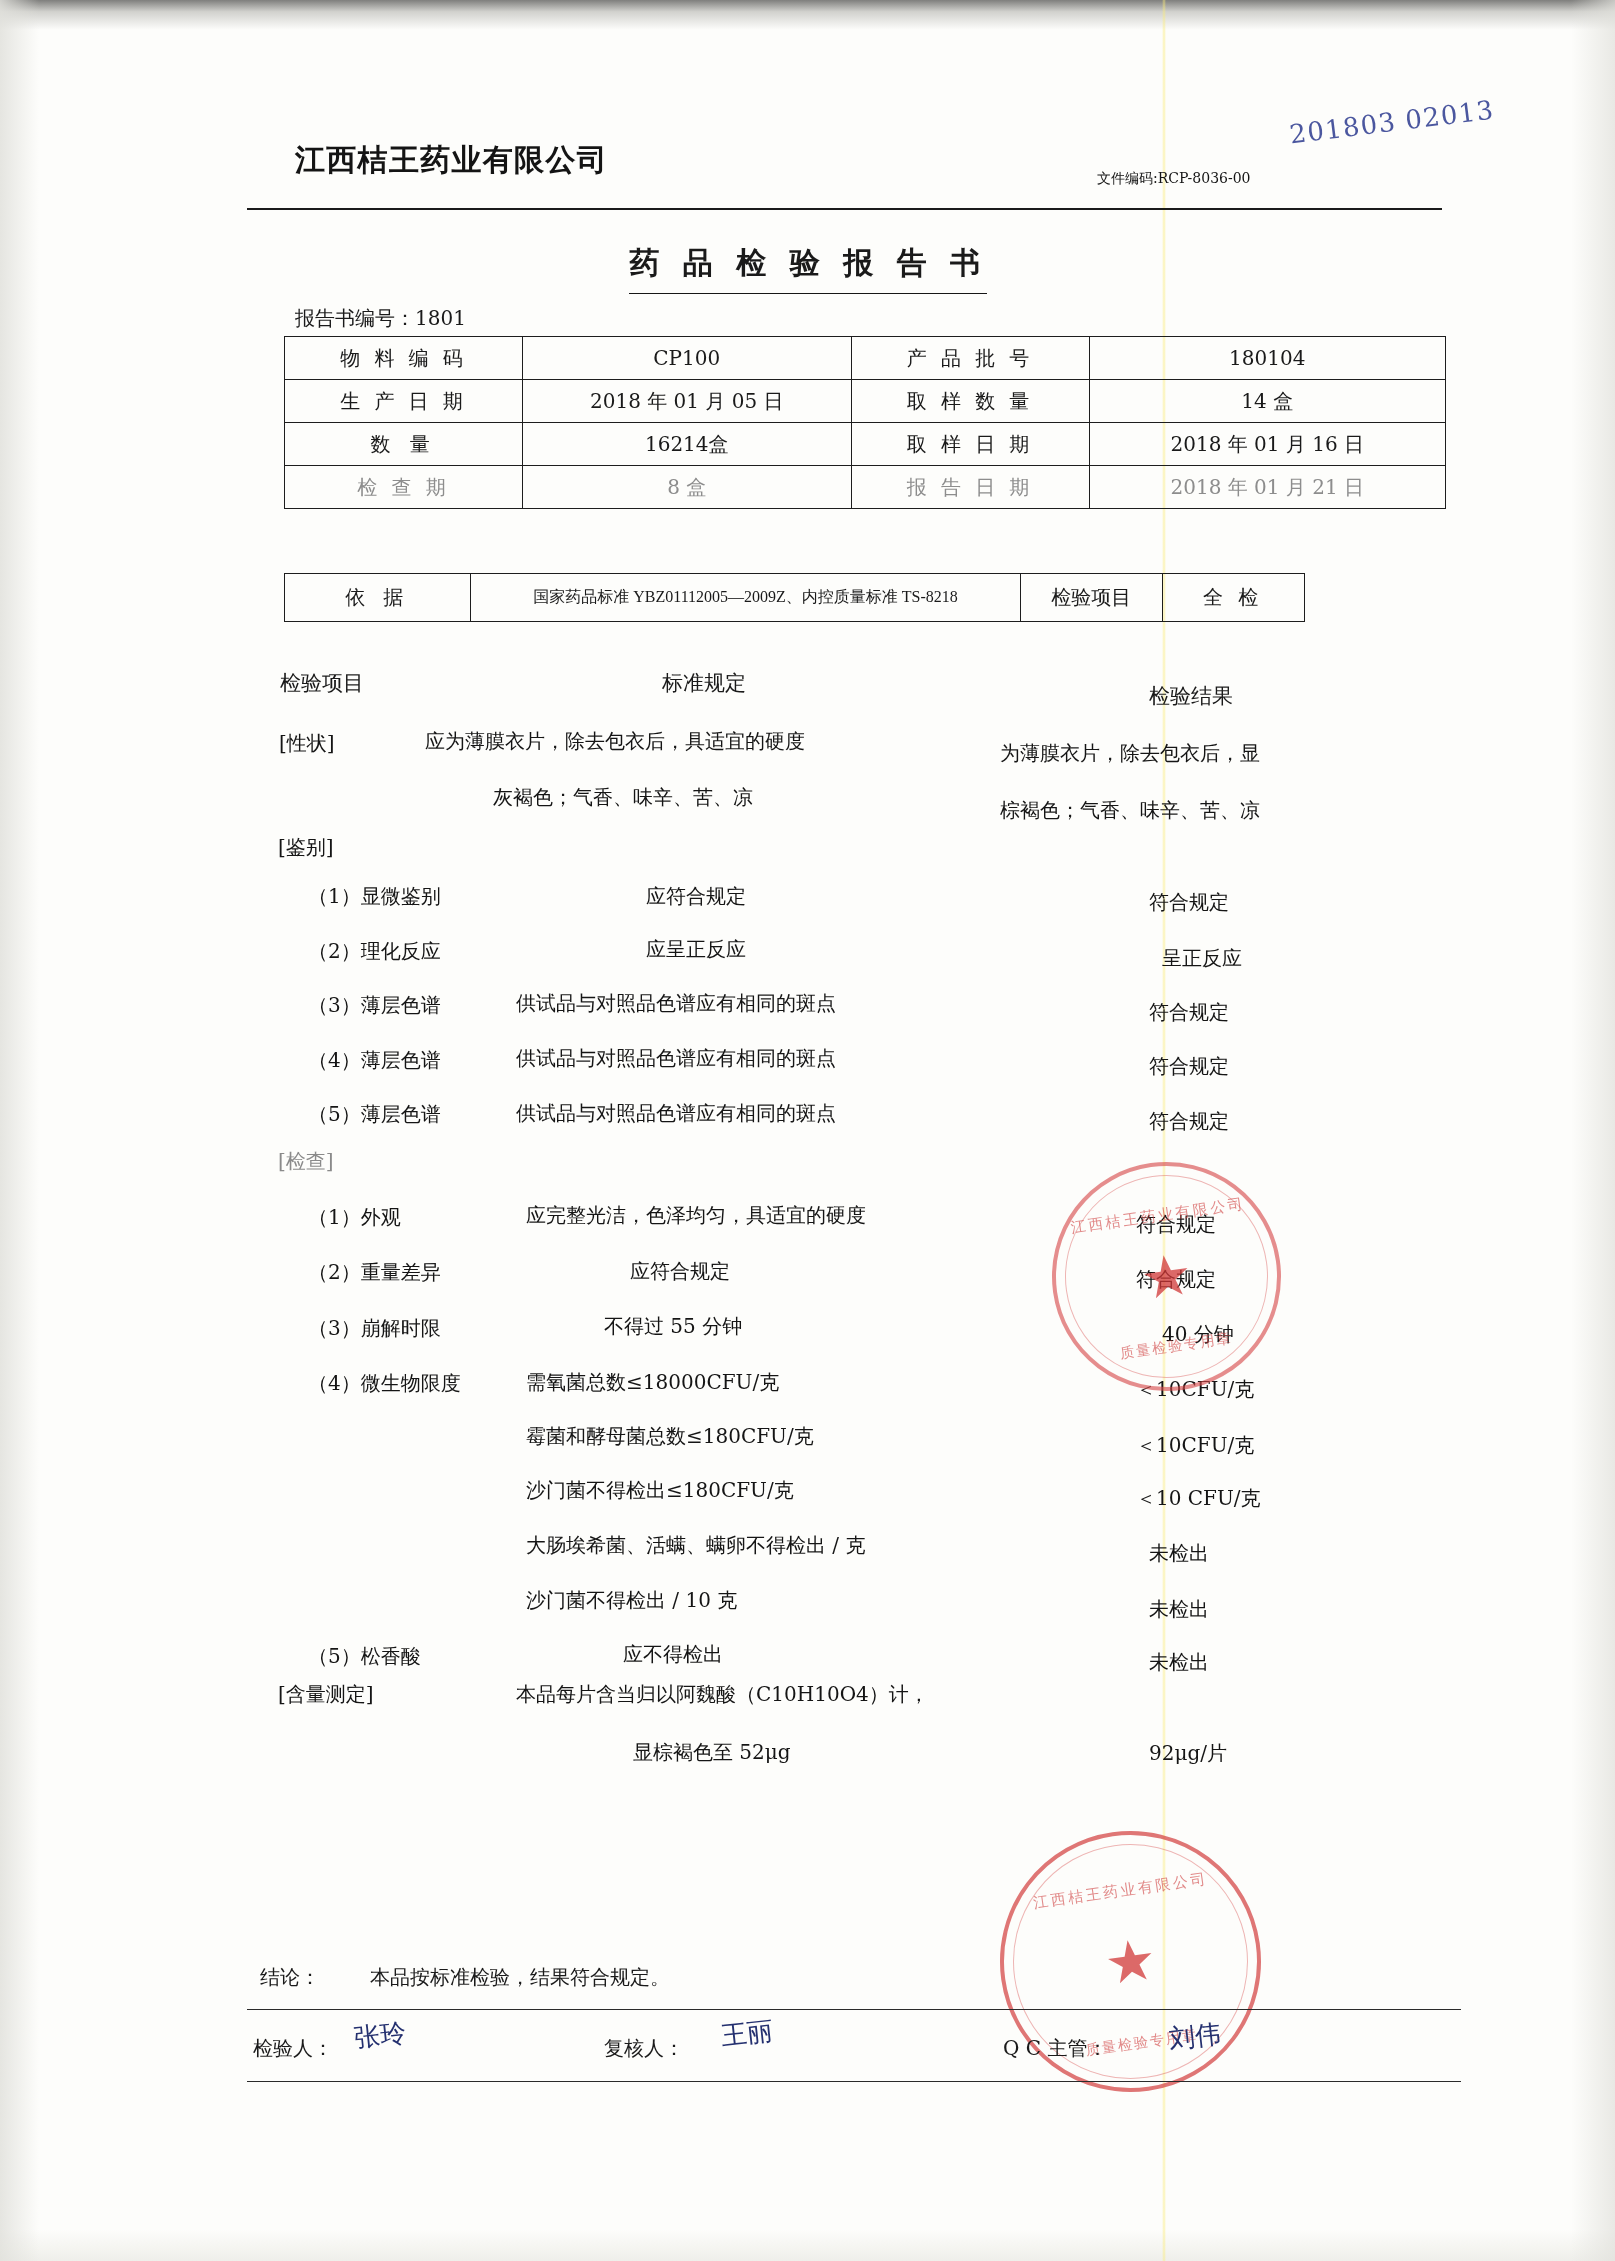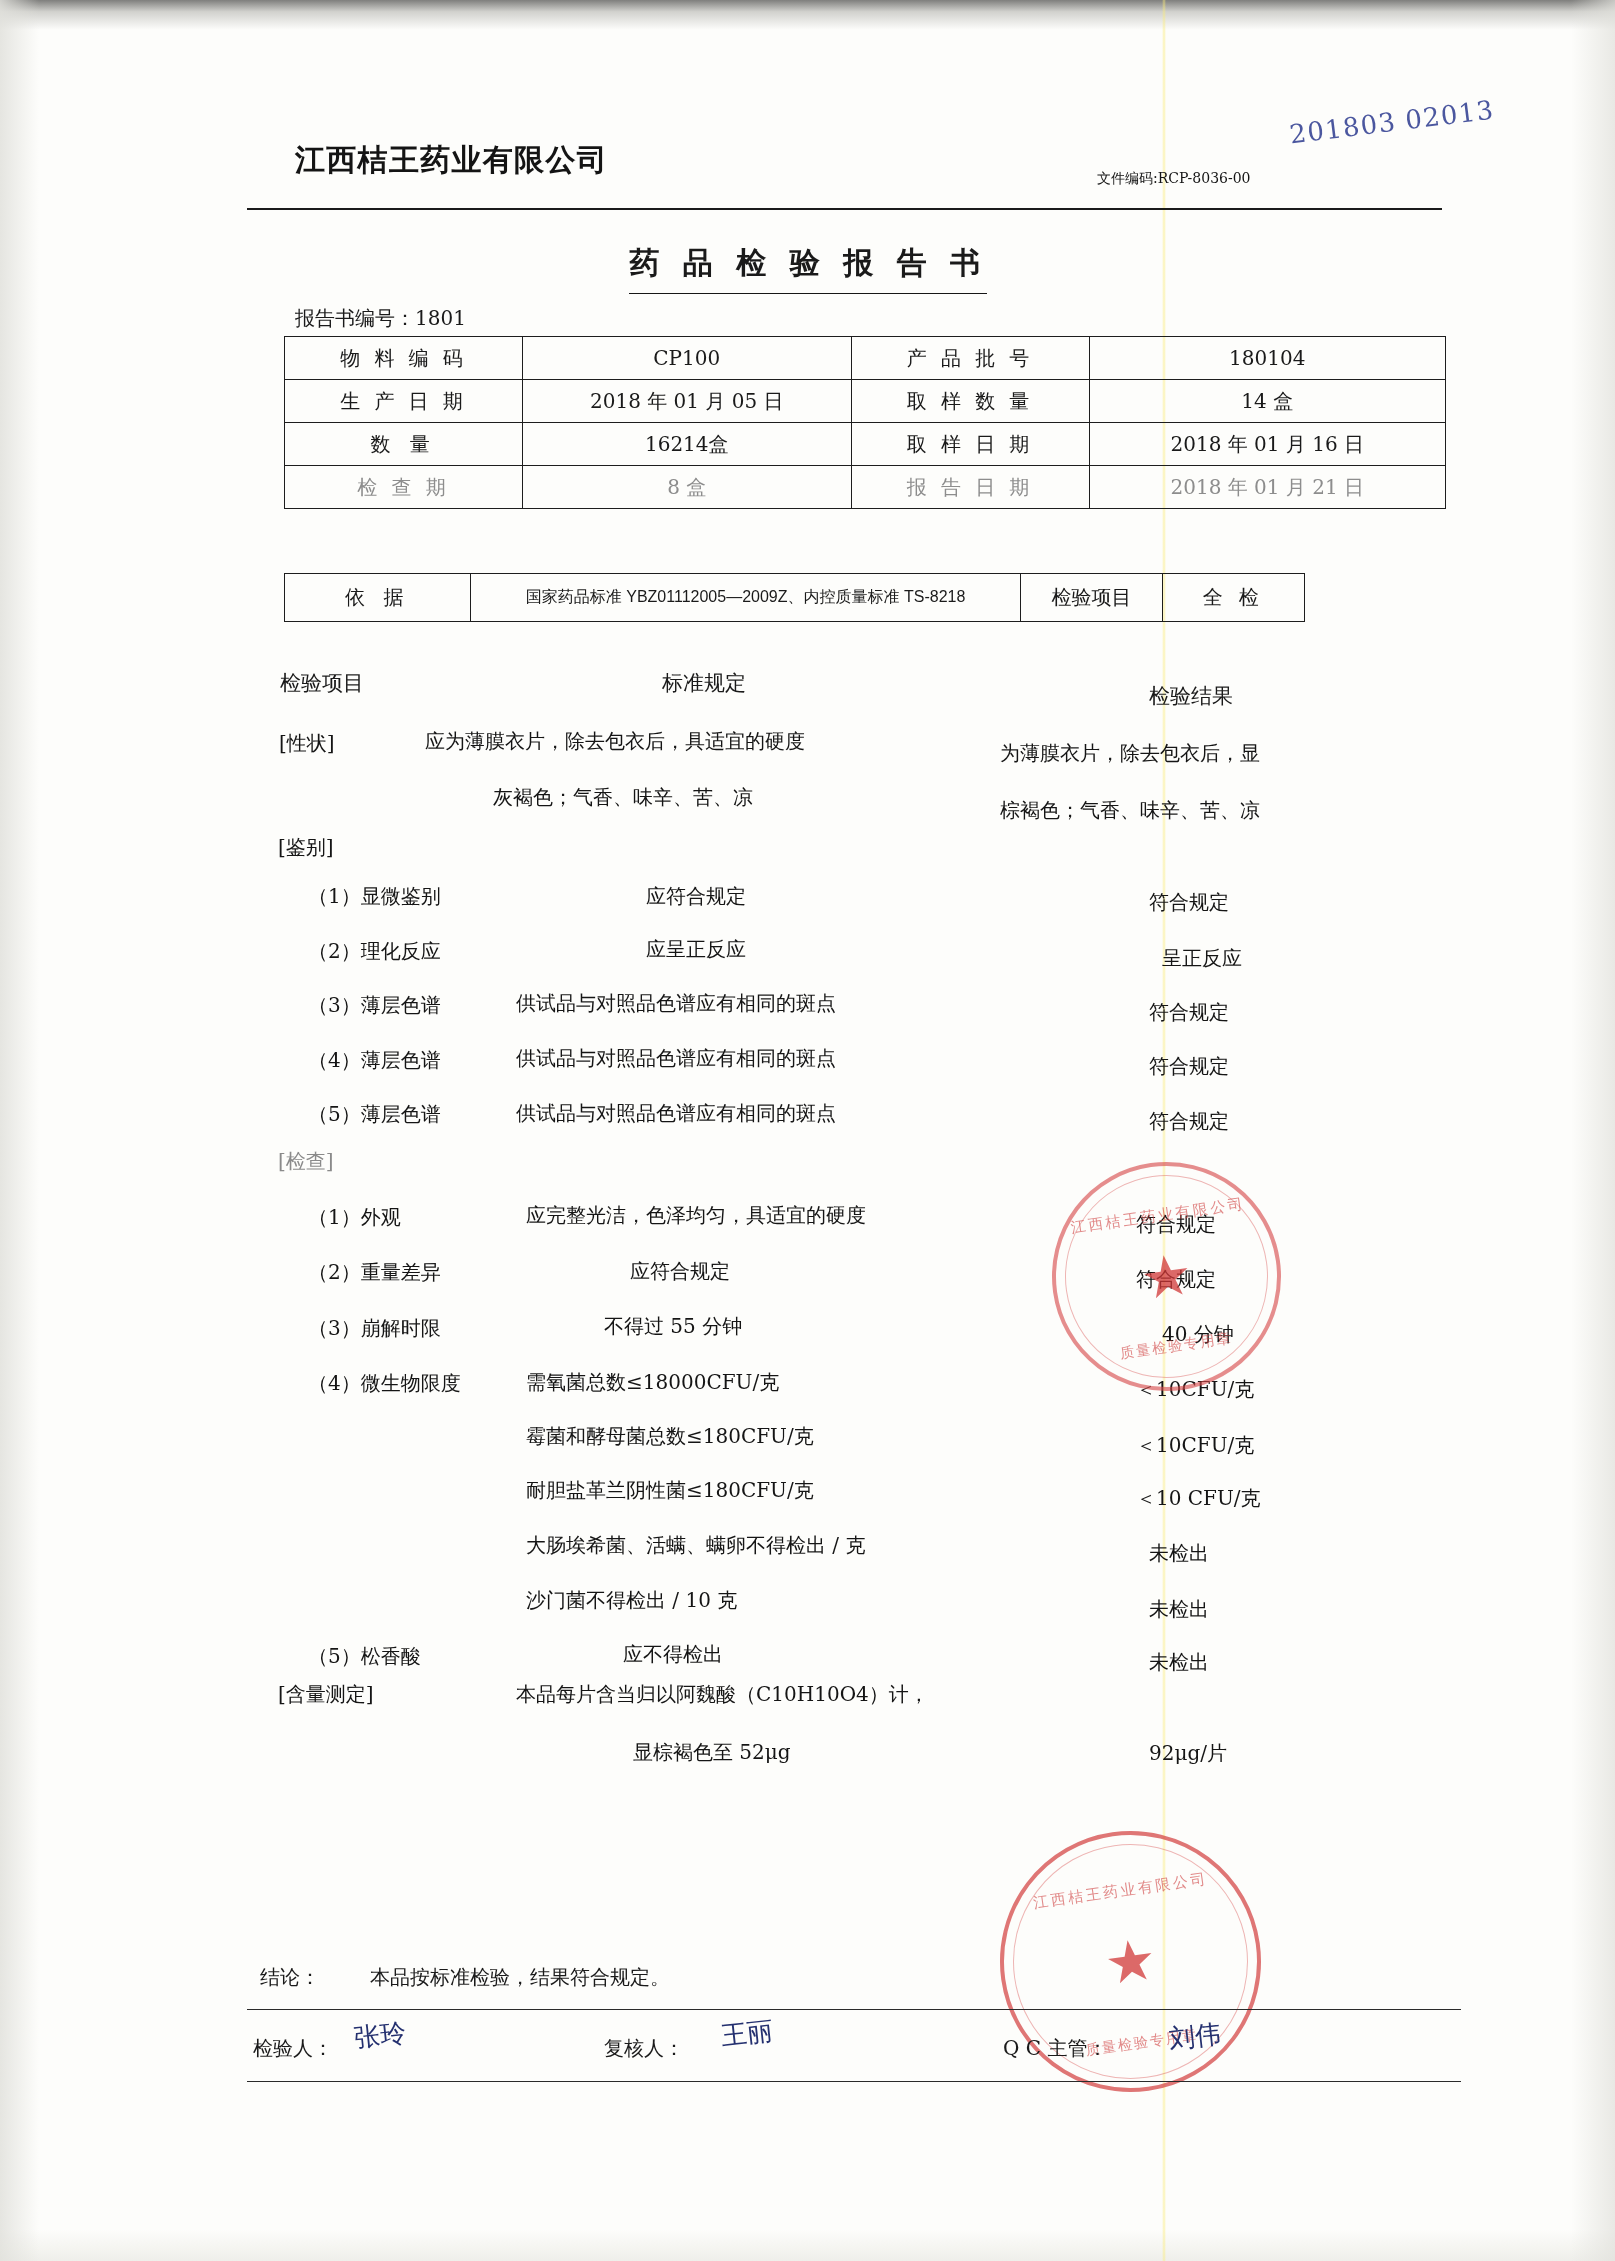--- a/index.html
+++ b/index.html
@@ -93,21 +93,21 @@
   .val { width:299px; }
   .lbl2 { letter-spacing:3.9px; width:214px; }
   .val2 { width:325px; }
   .fade { color:#6d6d6d; }
   .vfade { color:#7a7a7a; }
   #row-partial td { color:#8d8d8d; }
 
   #basisrow {
     left:284px; top:573px; width:1021px;
     border-collapse:collapse;
-    font-family:Liberation Sans, sans-serif;
+    font-family:Liberation Serif, serif;
     font-size:20px;
   }
   #basisrow td { border:1.3px solid #1d1d1d; height:45px; vertical-align:middle; text-align:center; }
   #basis-text { font-size:16px; letter-spacing:0px; padding:0 6.5px; }
 
   
   .colhead { font-family:"DejaVu Serif", serif; font-size:21px; }
 
   
   .bl { font-family:"DejaVu Serif", serif; font-size:20px; color:#151515; white-space:nowrap; }
@@ -255,21 +255,21 @@
   <div class="abs bl" style="left:604px; top:1313px;">不得过 55 分钟</div>
   <div class="abs bl" style="left:1162px; top:1321px;">40 分钟</div>
 
   <div class="abs bl" style="left:308px; top:1370px;">（4）微生物限度</div>
   <div class="abs bl" style="left:526px; top:1369px;">需氧菌总数≤18000CFU/克</div>
   <div class="abs bl" style="left:1136px; top:1376px;">＜10CFU/克</div>
 
   <div class="abs bl" style="left:526px; top:1423px;">霉菌和酵母菌总数≤180CFU/克</div>
   <div class="abs bl" style="left:1136px; top:1432px;">＜10CFU/克</div>
 
-  <div class="abs bl" style="left:526px; top:1477px;">耐胆盐革兰阴性菌≤180CFU/克</div>
+  <div class="abs bl" style="left:526px; top:1477px;">沙门菌不得检出≤180CFU/克</div>
   <div class="abs bl" style="left:1136px; top:1485px;">＜10 CFU/克</div>
 
   <div class="abs bl" style="left:526px; top:1532px;">大肠埃希菌、活螨、螨卵不得检出 / 克</div>
   <div class="abs bl" style="left:1149px; top:1540px;">未检出</div>
 
   <div class="abs bl" style="left:526px; top:1587px;">沙门菌不得检出 / 10 克</div>
   <div class="abs bl" style="left:1149px; top:1596px;">未检出</div>
 
   <div class="abs bl" style="left:308px; top:1643px;">（5）松香酸</div>
   <div class="abs bl" style="left:623px; top:1641px;">应不得检出</div>

